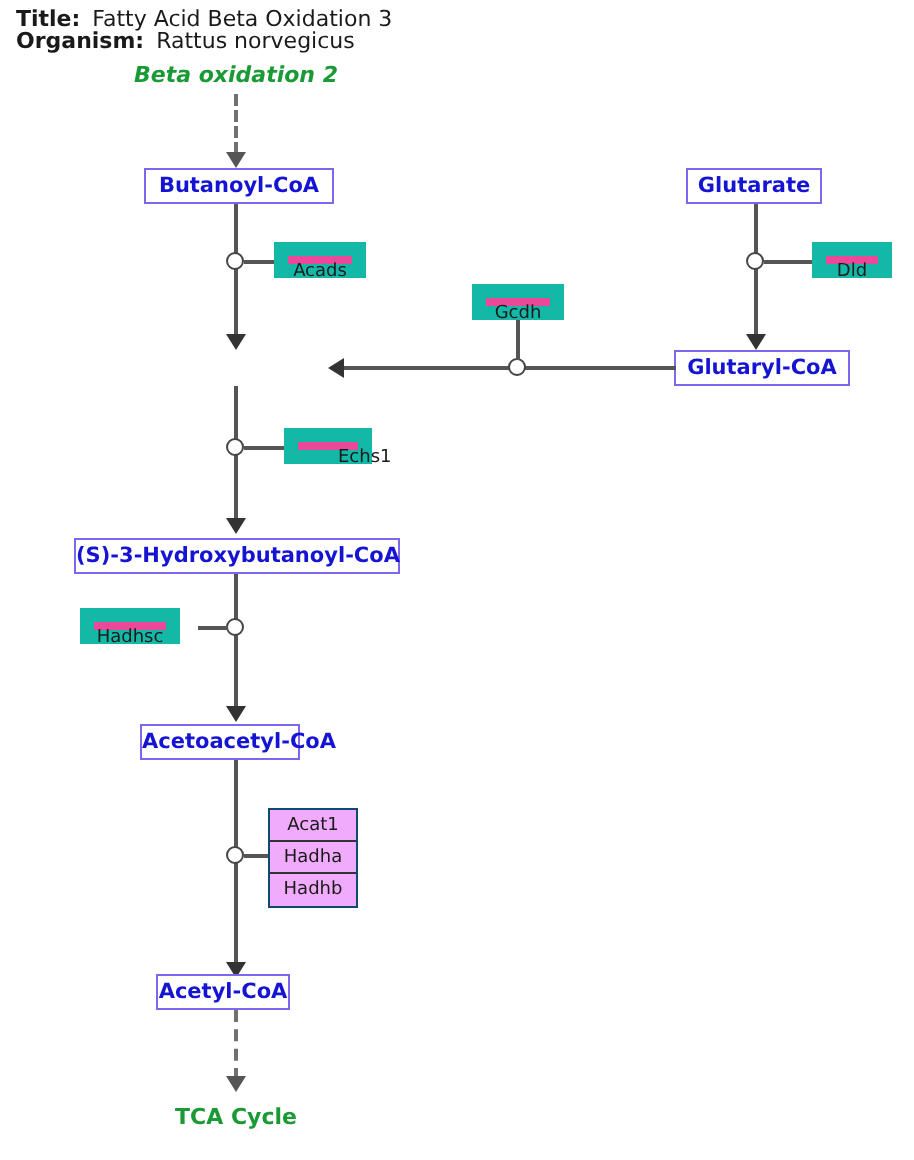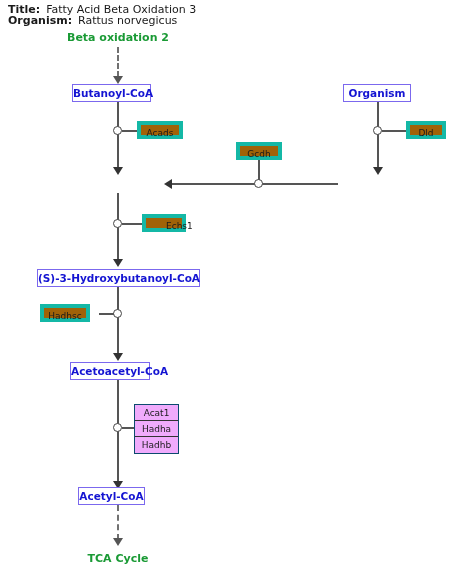--- a/index.html
+++ b/index.html
@@ -56,22 +56,22 @@
     font-weight: bold;
     line-height: 16px;
     height: 18px;
     text-align: center;
     white-space: nowrap;
   }
   
   .enzyme {
     position: absolute;
     box-sizing: border-box;
-    border: 4px solid #14b8a6;
-    background: #a16207;
+    border: 7px solid #14b8a6;
+    background: #ec4899;
     color: #1a1a1a;
     font-size: 9px;
     font-weight: normal;
     line-height: 16px;
     height: 18px;
     text-align: center;
     white-space: nowrap;
   }
   .enzyme-stack {
     position: absolute;
@@ -141,26 +141,26 @@
 
 <div id="canvas">
 
   <div class="hdr" id="hdr-title">
     <span class="hdr-label hdr-label-box">Title:</span><span class="hdr-value hdr-val-box">Fatty Acid Beta Oxidation 3</span>
   </div>
   <div class="hdr" id="hdr-org">
     <span class="hdr-label hdr-label-box">Organism:</span><span class="hdr-value hdr-val-box">Rattus norvegicus</span>
   </div>
 
-  <div class="endpoint" style="left:48px; top:31px; width:140px;">Beta oxidation 2</div>
+  <div class="endpoint" style="left:48px; top:31px; width:140px;font-style:italic;">Beta oxidation 2</div>
 
   <div class="vline-dash" style="left:117px; top:47px; height:30px;"></div>
   <div class="arrowhead-down-gray" style="left:113px; top:76px;"></div>
 
-  <div class="metab" style="left:72px; top:84px; width:79px;">Butanoyl-CoA</div>
+  <div class="metab" style="left:72px; top:84px; width:95px;">Butanoyl-CoA</div>
 
   <div class="vline" style="left:117px; top:102px; height:68px;"></div>
   <div class="arrowhead-down" style="left:113px; top:167px;"></div>
 
   <div class="anchor-circle" style="left:113px; top:126px;"></div>
   <div class="hline" style="left:122px; top:130px; width:16px;"></div>
   <div class="enzyme" style="left:137px; top:121px; width:46px;">Acads</div>
 
 
   <div class="vline" style="left:117px; top:193px; height:68px;"></div>
@@ -192,29 +192,30 @@
     <div>Hadhb</div>
   </div>
 
   <div class="metab" style="left:78px; top:487px; width:67px;">Acetyl-CoA</div>
 
   <div class="vline-dash" style="left:117px; top:505px; height:35px;"></div>
   <div class="arrowhead-down-gray" style="left:113px; top:538px;"></div>
 
   <div class="endpoint" style="left:58px; top:552px; width:120px;">TCA Cycle</div>
 
-  <div class="metab" style="left:343px; top:84px; width:68px;">Organism</div>
+  <div class="metab" style="left:343px; top:84px; width:68px;">Glutarate</div>
 
   <div class="vline" style="left:377px; top:102px; height:68px;"></div>
   <div class="arrowhead-down" style="left:373px; top:167px;"></div>
 
   <div class="anchor-circle" style="left:373px; top:126px;"></div>
   <div class="hline" style="left:382px; top:130px; width:25px;"></div>
   <div class="enzyme" style="left:406px; top:121px; width:40px;">Dld</div>
 
+  <div class="metab" style="left:337px; top:175px; width:88px;">Glutaryl-CoA</div>
 
   <div class="hline" style="left:172px; top:183px; width:166px;"></div>
   <div class="arrowhead-left" style="left:164px; top:179px;"></div>
 
   <div class="anchor-circle" style="left:254px; top:179px;"></div>
   <div class="vline" style="left:258px; top:160px; height:20px;"></div>
   <div class="enzyme" style="left:236px; top:142px; width:46px;">Gcdh</div>
 
 </div>
 

